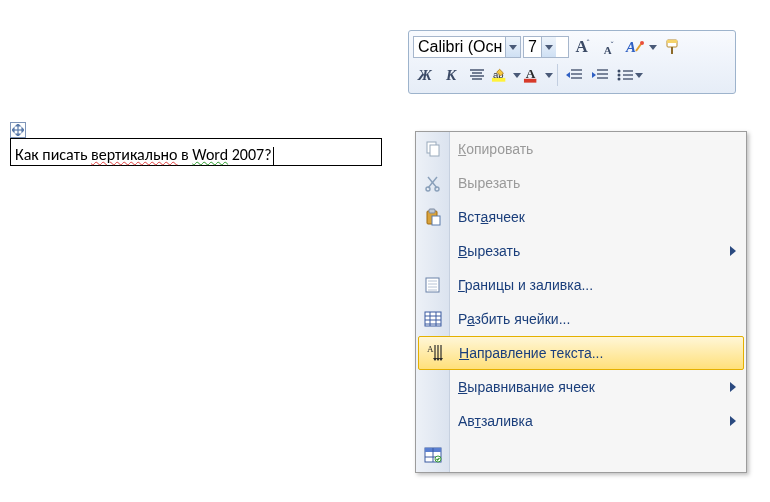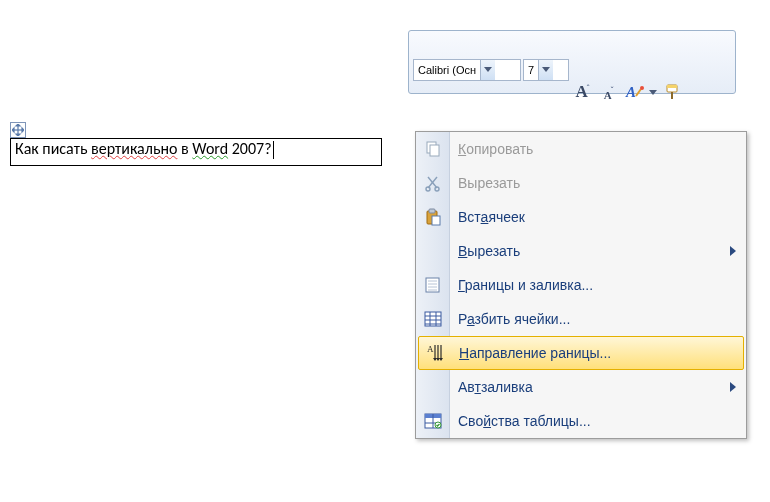--- a/index.html
+++ b/index.html
@@ -30,36 +30,35 @@
     gap: 4px;
   }
   .tb-row { display: flex; align-items: center; gap: 2px; }
   .combo {
     display: flex;
     align-items: center;
     background: #fff;
     border: 1px solid #a6b6cc;
     height: 22px;
   }
-  .combo-text { padding: 0 4px; font-size: 11px; white-space: nowrap; overflow: hidden; }
+  .combo-text { padding: 0 4px; font-size: 16px; white-space: nowrap; overflow: hidden; }
   .combo-btn {
     width: 15px; height: 20px;
     background: linear-gradient(#eef4fb,#cfe0f4);
     border-left: 1px solid #a6b6cc;
     display:flex;align-items:center;justify-content:center;
   }
   .tri-down {
     width:0;height:0;border-left:4px solid transparent;border-right:4px solid transparent;border-top:5px solid #4a5a78;
   }
   .sq-btn {
     width: 24px; height: 24px;
     display:flex;align-items:center;justify-content:center;
     border-radius:2px;
     color:#3b4a66;
-    margin-top:45px;
   }
   .sep { width:1px; height:22px; background:#c2cee0; margin:0 2px; }
 
   
   .bold-g { font-family:"Times New Roman",serif; font-weight:900; font-style:italic; font-size:15px; }
   .italic-g { font-family:"Times New Roman",serif; font-style:italic; font-weight:700; font-size:15px; }
   .grow-A,.shrink-A { font-family:"Times New Roman",serif; font-weight:600; }
   .grow-A { font-size:17px; } .shrink-A { font-size:11px; margin-top:6px; }
   .arrow-sup{font-size:8px;position:relative;top:-6px;left:-1px;color:#5b6c8c}
 
@@ -67,21 +66,21 @@
   .move-handle {
     position:absolute; top:122px; left:10px;
     width:16px; height:16px;
     border:1px solid #7f95b8; background:#fdfefe;
     display:flex;align-items:center;justify-content:center;
   }
   .cell-box {
     position:absolute; top:138px; left:10px;
     width:372px; height:28px;
     border:1.5px solid #000;
-    display:flex;align-items:flex-start;
+    display:flex;align-items:flex-end;
     padding:0 4px;
   }
   .cell-text { font-family:"Calibri","Segoe UI",sans-serif; font-size:16px; color:#000; }
   .squig { text-decoration: underline wavy #e04040; text-decoration-thickness:1.3px; }
   .squig-g { text-decoration: underline wavy #2a9a2a; text-decoration-thickness:1.3px; }
   .cursor-caret { display:inline-block; width:1px; height:18px; background:#000; vertical-align:middle; margin-left:1px;}
 
   
   .ctx-menu {
     position:absolute; top:131px; left:415px;
@@ -338,37 +337,40 @@
               <line x1="12" y1="2" x2="12" y2="16"></line>
               <line x1="15" y1="2" x2="15" y2="16"></line>
             </g>
           <g fill="#2b2b2b">
               <path d="M9 18 l-2 -3 h4 z"></path>
               <path d="M12 18 l-2 -3 h4 z"></path>
               <path d="M15 18 l-2 -3 h4 z"></path>
             </g>
         </svg>
       </span>
-      <span><span></span><span class="ul">Н</span><span>аправление раницы...</span></span>
-    </div>
-
+      <span><span></span><span class="ul">Н</span><span>аправление текста...</span></span>
+    </div>
+
+    <div class="ctx-item">
+      <span><span></span><span class="ul">В</span><span>ыравнивание ячеек</span></span>
+      <span class="arrow-r"></span>
+    </div>
 
     <div class="ctx-item">
       <span><span>Ав</span><span class="ul">т</span><span>заливка</span></span>
       <span class="arrow-r"></span>
     </div>
 
     <div class="ctx-item">
       <span class="ctx-icon">
         <svg width="18" height="16" viewBox="0 0 18 16">
             <rect x="1" y="1" width="16" height="14" fill="#fff" stroke="#3a5aa0"></rect>
             <rect x="1" y="1" width="16" height="4" fill="#5a7fd0"></rect>
             <line x1="9" y1="1" x2="9" y2="15" stroke="#3a5aa0"></line>
             <line x1="1" y1="10" x2="17" y2="10" stroke="#3a5aa0"></line>
             <circle cx="14" cy="12" r="3" fill="#fff" stroke="#3a9a3a"></circle>
             <path d="M12.5 12 l1 1 l2 -2" stroke="#3a9a3a" fill="none" stroke-width="1.3"></path>
           </svg>
       </span>
-      <span><span>Сво</span><span class="ul">й</span><span>ства таблицы...</span></span>
     </div>
 
   </div>
 </div>
 
 </body></html>

